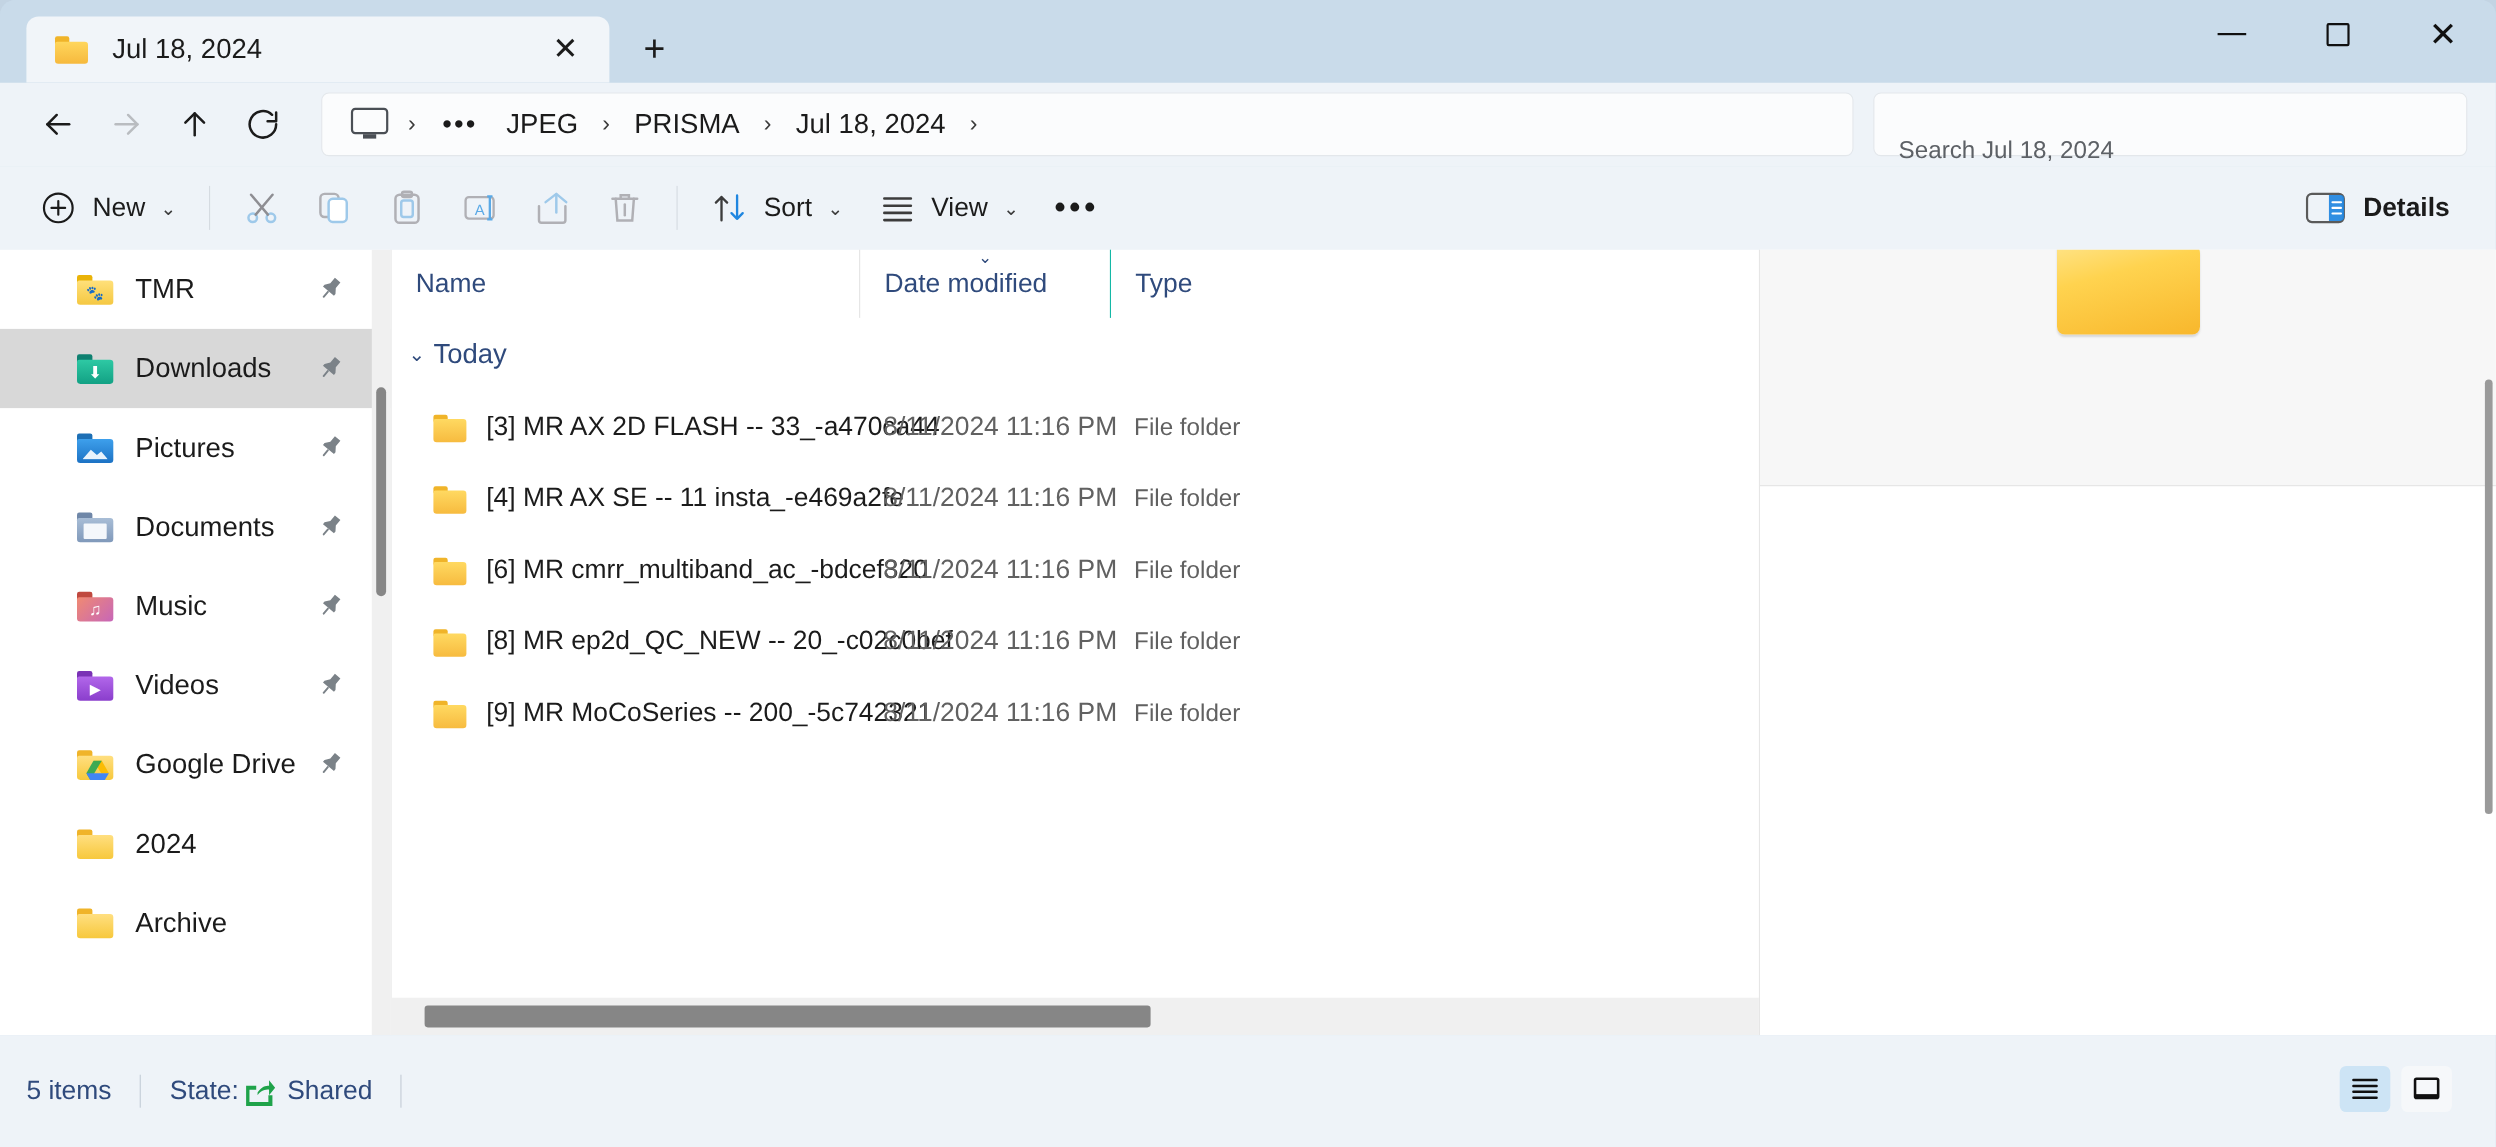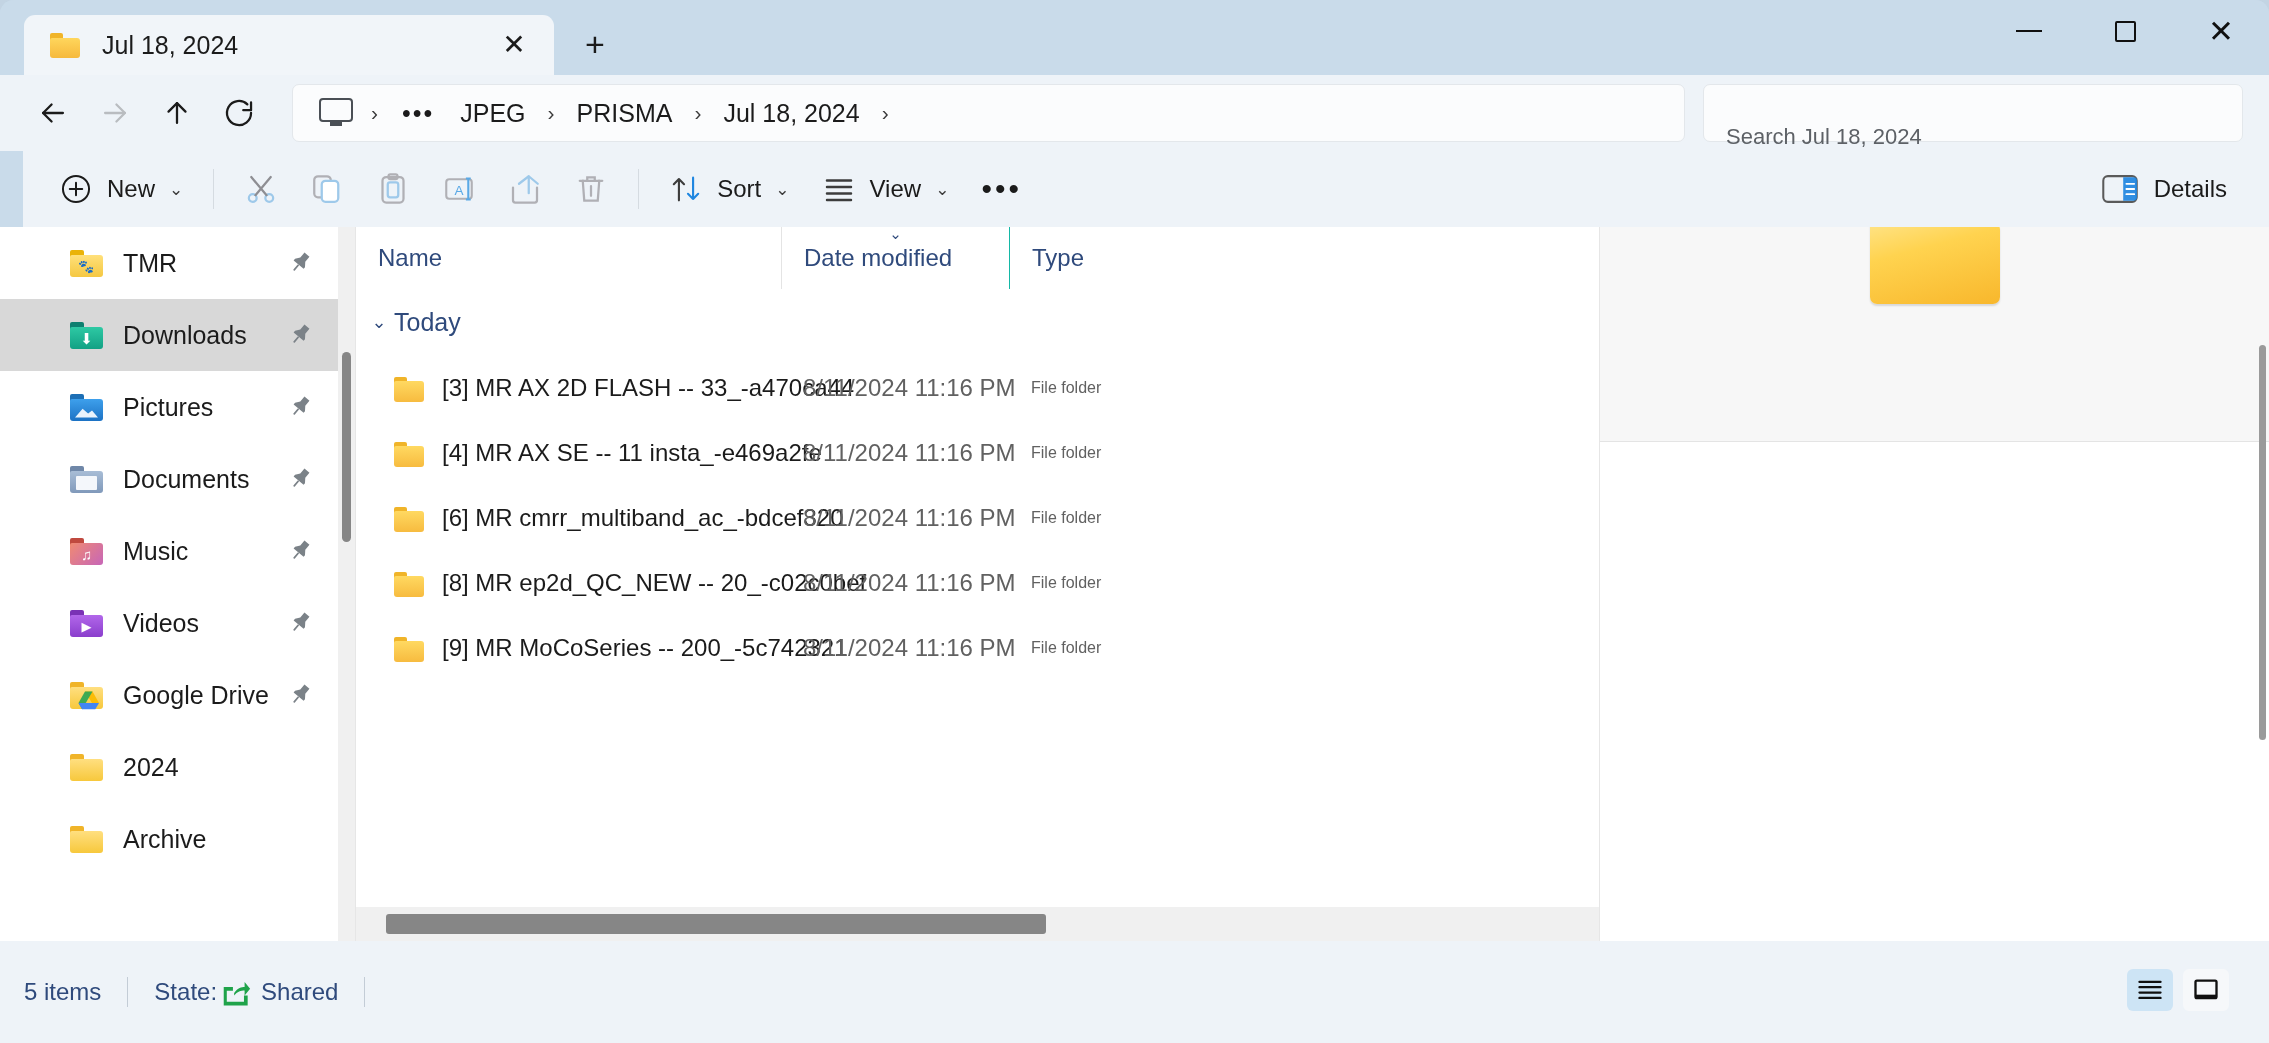--- a/index.html
+++ b/index.html
@@ -91,36 +91,36 @@
     width: 540px; height: 58px; background: #fbfcfd;
     border: 1px solid #e3e7eb; border-radius: 7px;
     display: flex; align-items: center; padding: 0 22px;
     flex: 0 0 auto;
   }
   .searchbox .ph { font-size: 22px; color: #5d6166; margin-top: 48px; }
 
   
   .cmdbar {
     height: 76px; background: #eef3f8;
-    display: flex; align-items: center; padding: 0 26px 0 20px; margin-left: 23px;
+    display: flex; align-items: center; padding: 0 26px 0 20px;
   }
   .cmdbtn {
     height: 56px; display: flex; align-items: center; gap: 14px;
     padding: 0 16px; border-radius: 6px; color: #1b1b1b; font-size: 24px;
     white-space: nowrap;
   }
   .cmdsep { width: 1px; height: 40px; background: #d5dbe1; margin: 0 14px; }
   .icobtn {
     width: 66px; height: 56px; display: flex; align-items: center; justify-content: center;
     border-radius: 6px;
   }
   .chev { font-size: 17px; color: #3c3c3c; }
   .cmdspacer { flex: 1 1 auto; }
   .details-btn { display: flex; align-items: center; gap: 16px; padding: 0 16px; height: 56px;
-     border-radius: 6px; font-size: 24px; color: #1b1b1b; }
+     border-radius: 6px; font-size: 24px; color: #1b1b1b; font-weight: bold; }
 
   
   .body { display: flex; height: 714px; background: #ffffff; }
 
   
   .sidebar {
     width: 355px; flex: 0 0 auto; background: #ffffff;
     position: relative; overflow: hidden;
   }
   .navitem {
@@ -158,21 +158,21 @@
   .col.type { width: 200px; flex: 0 0 auto; border-left: 1px solid #14b8a6; }
   .sortmark { position: absolute; left: 50%; top: -2px; transform: translateX(-50%);
      font-size: 15px; color: #2f4a7c; }
   .grouphdr { height: 66px; display: flex; align-items: center; padding-left: 8px; }
   .grouphdr .gchev { font-size: 18px; color: #2f4a7c; width: 30px; text-align: center; }
   .grouphdr .glbl { font-size: 25px; color: #2f4a7c; }
   .row { height: 65px; display: flex; align-items: center; }
   .row .rname { width: 425px; flex: 0 0 auto; display: flex; align-items: flex-end; padding-left: 38px; min-width: 0; }
   .row .rname .t { font-size: 24px; color: #1b1b1b; margin-left: 18px; white-space: nowrap; }
   .row .rdate { width: 228px; flex: 0 0 auto; font-size: 24px; color: #616161; padding-left: 22px; white-space: nowrap; }
-  .row .rtype { width: 200px; flex: 0 0 auto; font-size: 16px; color: #616161; padding-left: 22px; white-space: nowrap; }
+  .row .rtype { width: 200px; flex: 0 0 auto; font-size: 22px; color: #616161; padding-left: 22px; white-space: nowrap; }
   .rowfolder { width: 30px; height: 25px; position: relative; flex: 0 0 auto; }
   .rowfolder .rb { position: absolute; left: 0; top: 0; width: 13px; height: 6px;
       background: #f0b429; border-radius: 2px 2px 0 0; }
   .rowfolder .rf { position: absolute; left: 0; top: 4px; width: 30px; height: 21px;
       background: linear-gradient(180deg,#ffd961,#f7bb3f); border-radius: 2px 3px 3px 3px; }
   .hscroll-track {
     position: absolute; left: 0; right: 0; bottom: 0; height: 34px; background: #f0f0f0;
   }
   .hscroll-thumb {
     position: absolute; left: 30px; top: 7px; height: 20px; width: 660px;

